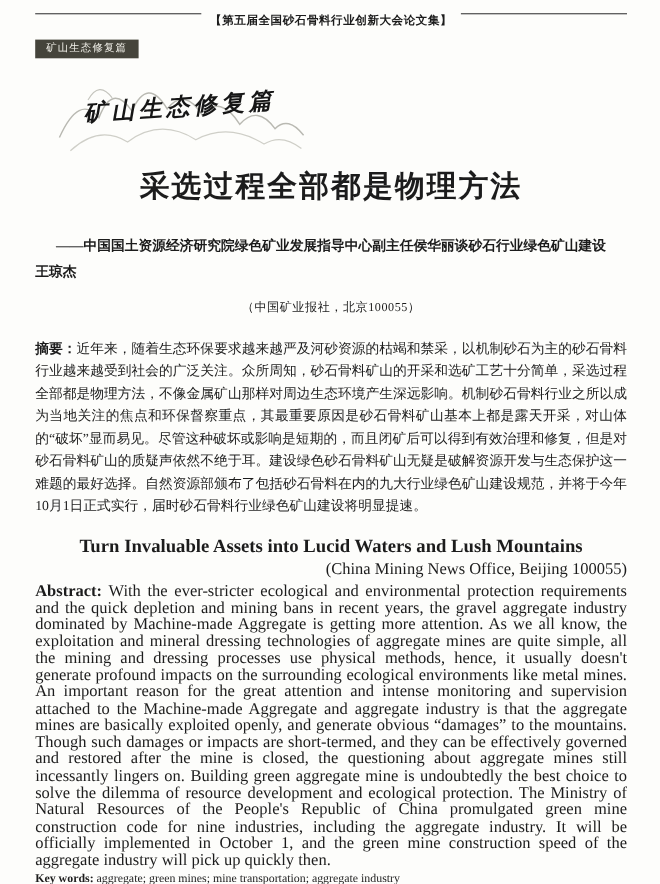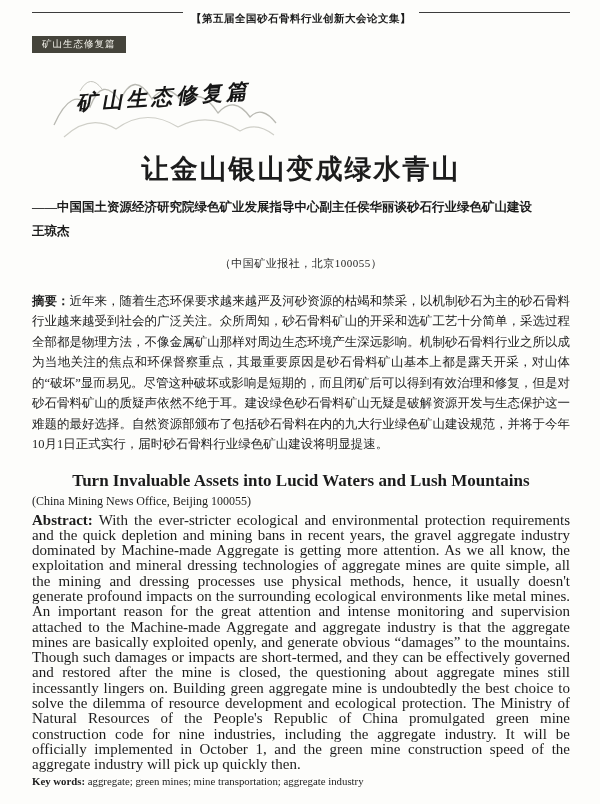--- a/index.html
+++ b/index.html
@@ -33,32 +33,32 @@
     font-size:21px;font-weight:bold;font-style:italic;
     letter-spacing:4px;color:#161616;transform:rotate(-4deg);
     font-family:"DejaVu Serif",serif;white-space:nowrap;
   }
 
   
   .title-cn{
     text-align:center;font-size:27px;font-weight:bold;letter-spacing:2px;
     font-family:"Liberation Sans","DejaVu Sans",sans-serif;margin-top:4px;
   }
-  .subtitle-cn{font-size:12.5px;font-weight:bold;margin-top:12px;line-height:17px;}
+  .subtitle-cn{text-align:center;font-size:12.5px;font-weight:bold;margin-top:28px;line-height:17px;}
   .author-cn{font-size:12.5px;font-weight:bold;margin-top:7px;}
   .aff-cn{text-align:center;font-size:11px;margin-top:16px;letter-spacing:.5px;}
   .abstract-cn{margin-top:20px;font-size:12.5px;line-height:20.5px;text-align:justify;}
   .abstract-cn .lbl,.kw .lbl{font-weight:bold;}
   .kw-cn{font-size:12.5px;line-height:20.5px;margin-top:1px;}
 
   
   .title-en{text-align:center;font-size:17px;font-weight:bold;margin-top:16px;}
   .subtitle-en{text-align:center;font-size:12px;font-weight:bold;margin-top:9px;line-height:17px;padding:0 26px;}
   .author-en{text-align:center;font-size:11px;font-weight:bold;margin-top:9px;}
-  .aff-en{text-align:left;font-size:12px;margin-top:3px;}
+  .aff-en{text-align:right;font-size:15px;margin-top:3px;}
   .abstract-en{margin-top:4px;font-size:15px;line-height:15.3px;text-align:justify;}
   .kw-en{font-size:10.8px;line-height:15.3px;margin-top:1px;}
 </style>
 </head>
 <body>
 
 <div class="page">
 
   <div class="proc-header">
     <div class="rule"></div>
@@ -70,21 +70,21 @@
 
   <div class="deco">
     <svg width="230" height="92" viewBox="0 0 230 92">
       <path d="M4 70 Q 22 30 40 52 Q 52 20 70 46 Q 84 14 102 44 Q 118 24 134 50 Q 150 30 168 58 Q 184 40 200 62 Q 212 50 226 68" fill="none" stroke="#b9b9b2" stroke-width="1.3"></path>
       <path d="M14 82 Q 40 58 66 74 Q 96 52 128 72 Q 158 56 190 76 Q 206 66 224 80" fill="none" stroke="#cfcfc8" stroke-width="1.1"></path>
       <path d="M30 36 Q 40 18 52 34" fill="none" stroke="#c4c4bd" stroke-width="1"></path>
     </svg>
     <div class="calligraphy">矿山生态修复篇</div>
   </div>
 
-  <div class="title-cn">让金山银山变成绿水青山</div>
+  <div class="title-cn">采选过程全部都是物理方法</div>
   <div class="subtitle-cn">——中国国土资源经济研究院绿色矿业发展指导中心副主任侯华丽谈砂石行业绿色矿山建设</div>
   <div class="author-cn">王琼杰</div>
   <div class="aff-cn">（中国矿业报社，北京100055）</div>
 
   <div class="abstract-cn">
     <span class="lbl">摘要：</span><span>近年来，随着生态环保要求越来越严及河砂资源的枯竭和禁采，以机制砂石为主的砂石骨料行业越来越受到社会的广泛关注。众所周知，砂石骨料矿山的开采和选矿工艺十分简单，采选过程全部都是物理方法，不像金属矿山那样对周边生态环境产生深远影响。机制砂石骨料行业之所以成为当地关注的焦点和环保督察重点，其最重要原因是砂石骨料矿山基本上都是露天开采，对山体的“破坏”显而易见。尽管这种破坏或影响是短期的，而且闭矿后可以得到有效治理和修复，但是对砂石骨料矿山的质疑声依然不绝于耳。建设绿色砂石骨料矿山无疑是破解资源开发与生态保护这一难题的最好选择。自然资源部颁布了包括砂石骨料在内的九大行业绿色矿山建设规范，并将于今年10月1日正式实行，届时砂石骨料行业绿色矿山建设将明显提速。</span>
   </div>
 
 
   <div class="title-en">Turn Invaluable Assets into Lucid Waters and Lush Mountains</div>

